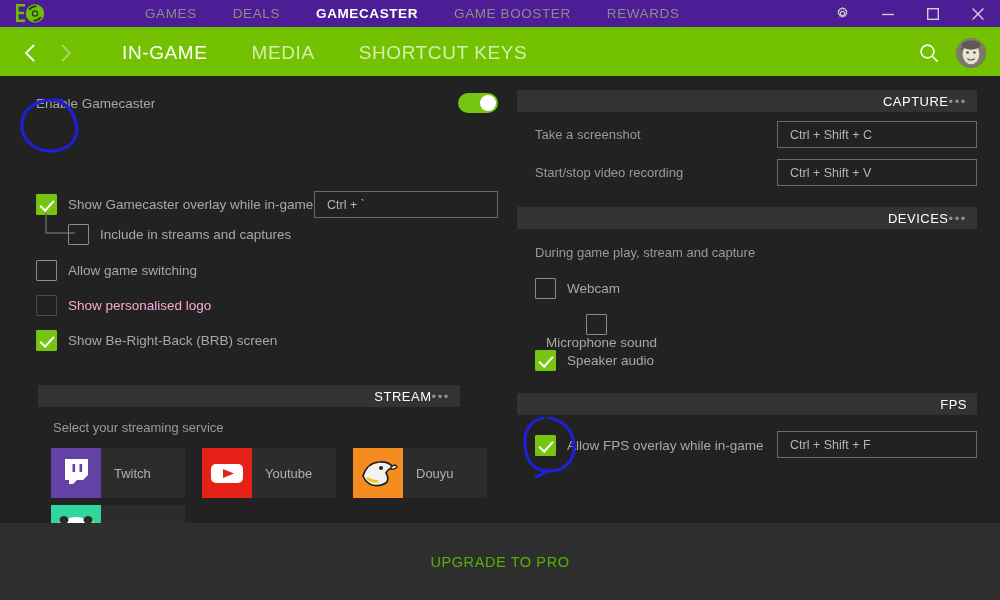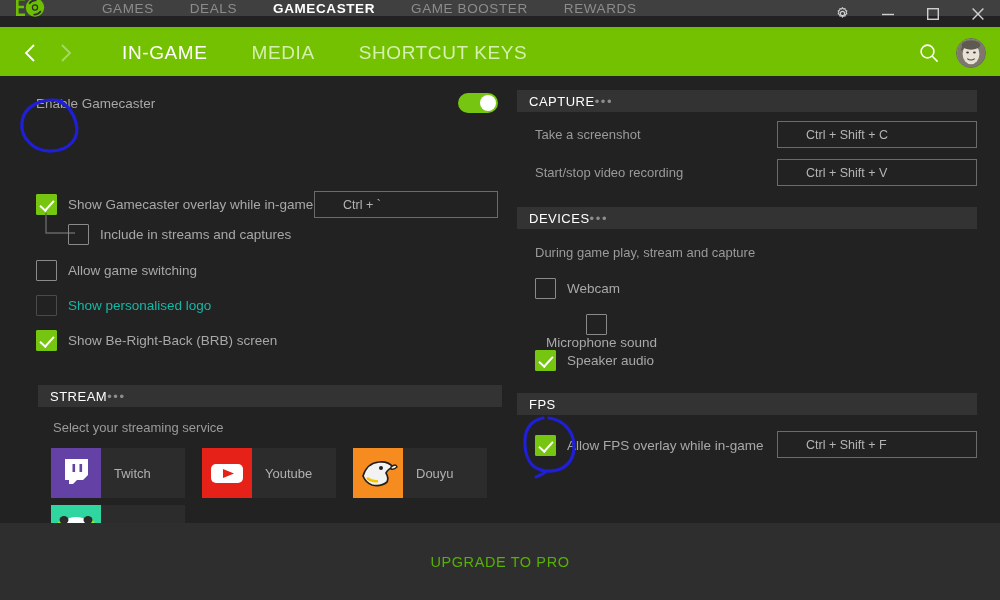--- a/index.html
+++ b/index.html
@@ -6,22 +6,22 @@
   html, body {
     width: 1000px; height: 600px;
     background: #222222;
     font-family: "Liberation Sans", sans-serif;
     overflow: hidden;
   }
   #app { position: relative; width: 1000px; height: 600px; background:#222222; }
 
   
   .titlebar {
-    position:absolute; top:0; left:0; width:1000px; height:16px;
-    background:#404040; display:flex; align-items:center;
+    position:absolute; top:0; left:0; width:1000px; height:27px;
+    background:#4c1d95; display:flex; align-items:center;gap:43px;
   }
   .logo-wrap { width:62px; height:27px; display:flex; align-items:center; justify-content:center; }
   .logo {
     width:34px; height:26px; position:relative;
   }
   .nav-main { display:flex; align-items:center; gap:0px; height:27px; margin-left:22px; }
   .nav-main .item {
     color:#8c8c8c; font-size:13.5px; letter-spacing:.6px; padding:0 18px; line-height:27px;
     font-family:"Liberation Sans", sans-serif; white-space:nowrap;
   }
@@ -63,36 +63,36 @@
     width:21px; height:21px; border:1.6px solid #8a8a8a; background:transparent;
     flex:0 0 auto; position:relative; border-radius:1px;
   }
   .cb.checked { background:#76c510; border-color:#76c510; }
   .cb.checked:after{
     content:""; position:absolute; left:6px; top:2px; width:6px; height:12px;
     border:solid #ffffff; border-width:0 2.6px 2.6px 0; transform:rotate(42deg);
   }
   .cb.disabled { border-color:#4a4a4a; }
   .lbl { color:#a8a8a8; font-size:13.5px; margin-left:11px; white-space:nowrap; }
-  .lbl.disabled { color:#14b8a6; }
+  .lbl.disabled { color:#f9a8d4; }
 
   .toggle {
     width:40px; height:20px; border-radius:10px; background:#76c510; position:relative;
   }
   .toggle .knob {
     position:absolute; right:2px; top:2px; width:16px; height:16px; border-radius:50%; background:#ffffff;
   }
   .hotkey {
     height:27px; border:1px solid #6b6b6b; background:transparent; color:#b4b4b4;
-    font-size:12.5px; display:flex; align-items:center; padding-left:28px;
+    font-size:12.5px; display:flex; align-items:center; padding-left:12px;
   }
 
   
   .sect-head {
-    height:22px; background:#333333; display:flex; align-items:center; justify-content:flex-start;
+    height:22px; background:#333333; display:flex; align-items:center; justify-content:flex-end;
     padding:0 10px 0 12px;
   }
   .sect-head .t { color:#ffffff; font-size:13px; letter-spacing:.5px; }
   .sect-head .dots { color:#8d8d8d; font-size:13px; letter-spacing:1.6px; }
 
   .subnote { color:#9a9a9a; font-size:13px; }
 
   
   .cards { display:flex; gap:17px; }
   .card { width:134px; height:50px; background:#2c2c2c; display:flex; align-items:center; }
@@ -238,21 +238,21 @@
       <div class="row" style="position:absolute;left:36px;top:219px;">
         <div class="cb disabled"></div>
         <span class="lbl disabled">Show personalised logo</span>
       </div>
 
       <div class="row" style="position:absolute;left:36px;top:254px;">
         <div class="cb checked"></div>
         <span class="lbl">Show Be-Right-Back (BRB) screen</span>
       </div>
 
-      <div class="sect-head" style="position:absolute;left:38px;top:309px;width:464px;">
+      <div class="sect-head" style="position:absolute;left:38px;top:309px;width:422px;">
         <span class="t">STREAM</span>
         <span class="dots">•••</span>
       </div>
       <div class="subnote" style="position:absolute;left:53px;top:344px;">Select your streaming service</div>
 
       <div class="cards" style="position:absolute;left:51px;top:372px;text-align:center;">
 
         <div class="card">
           <div class="ico" style="background:#6441a4;">
             <svg viewBox="0 0 50 50" width="50" height="50">

